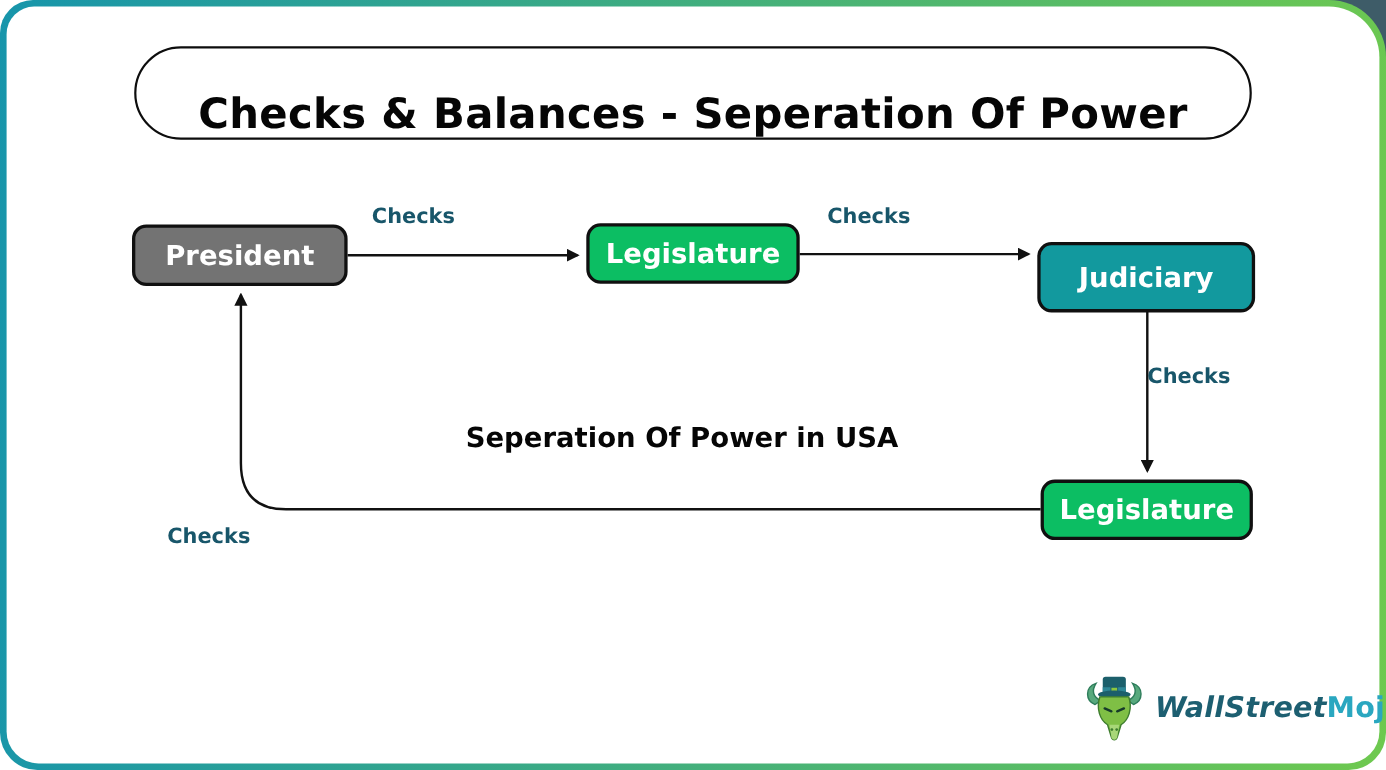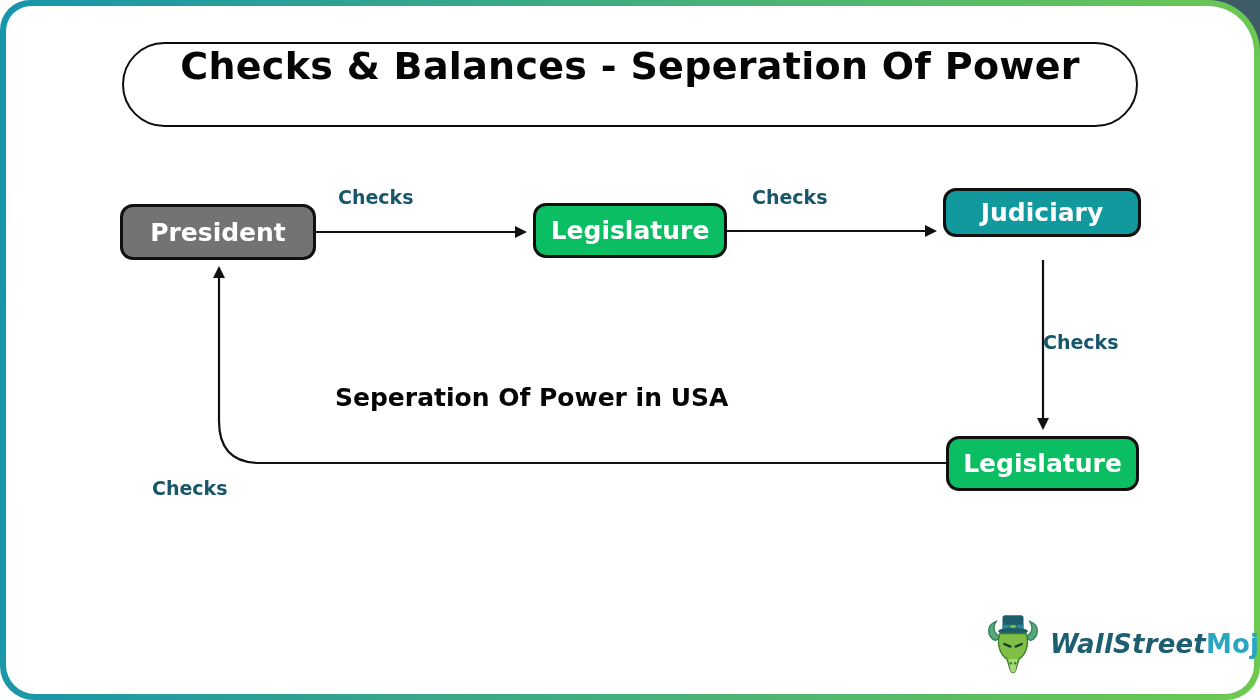--- a/index.html
+++ b/index.html
@@ -34,21 +34,21 @@
   }
   .layer { position: absolute; inset: 0; z-index: 2; }
 
   .title-pill {
     position: absolute;
     left: 122px; top: 42px;
     width: 1016px; height: 85px;
     border: 2px solid #0d0d0d;
     border-radius: 44px;
     background: #ffffff;
-    display: flex; align-items: flex-start; justify-content: center;
+    display: flex; align-items: flex-end; justify-content: center;
   }
   .title-pill h1 {
     margin: 0;
     font-size: 38px;
     font-weight: bold;
     letter-spacing: 0.3px;
     color: var(--title-text, #050505);
     white-space: nowrap;
   }
 
@@ -57,42 +57,42 @@
     border: 3px solid #101010;
     border-radius: 13px;
     display: flex; align-items: center; justify-content: center;
     color: var(--node-text, #ffffff);
     font-size: 25px;
     font-weight: bold;
     white-space: nowrap;
   }
   .node-president { left: 120px; top: 204px; width: 196px; height: 56px; }
   .node-legislature-top { left: 533px; top: 203px; width: 194px; height: 55px; }
-  .node-judiciary { left: 943px; top: 188px; width: 198px; height: 49px; }
+  .node-judiciary { left: 943px; top: 220px; width: 198px; height: 64px; }
   .node-legislature-bottom { left: 946px; top: 436px; width: 193px; height: 55px; }
 
   .edge-label {
     position: absolute;
     width: 170px;
     text-align: left;
     font-size: 19px;
     font-weight: bold;
     color: var(--checks-label, #18566A);
     white-space: nowrap;
   }
   .edge-label-1 { left: 338px; top: 186px; }
   .edge-label-2 { left: 752px; top: 186px; }
   .edge-label-3 { left: 1043px; top: 331px; }
   .edge-label-4 { left: 152px; top: 477px; }
 
   .subtitle {
     position: absolute;
     left: 335px; top: 383px;
     width: 570px;
-    text-align: left;
+    text-align: center;
     font-size: 25px;
     font-weight: bold;
     color: var(--title-text, #050505);
     white-space: nowrap;
   }
 
   svg.arrows { position: absolute; inset: 0; width: 1260px; height: 700px; pointer-events: none; }
   svg.arrows path.wire { fill: none; stroke: var(--arrow, #111111); stroke-width: 2.2px; }
   svg.arrows marker path { fill: var(--arrow, #111111); }
 

